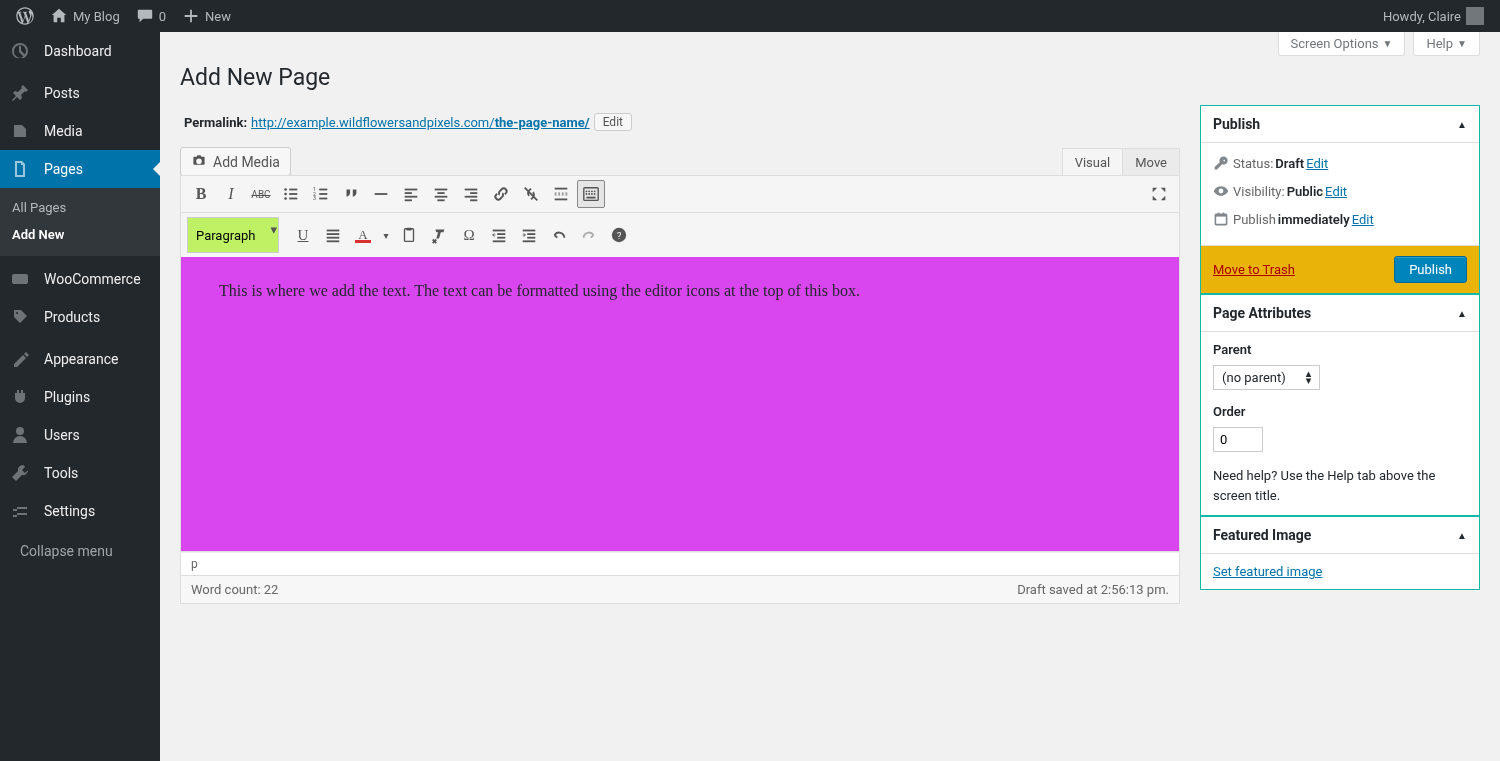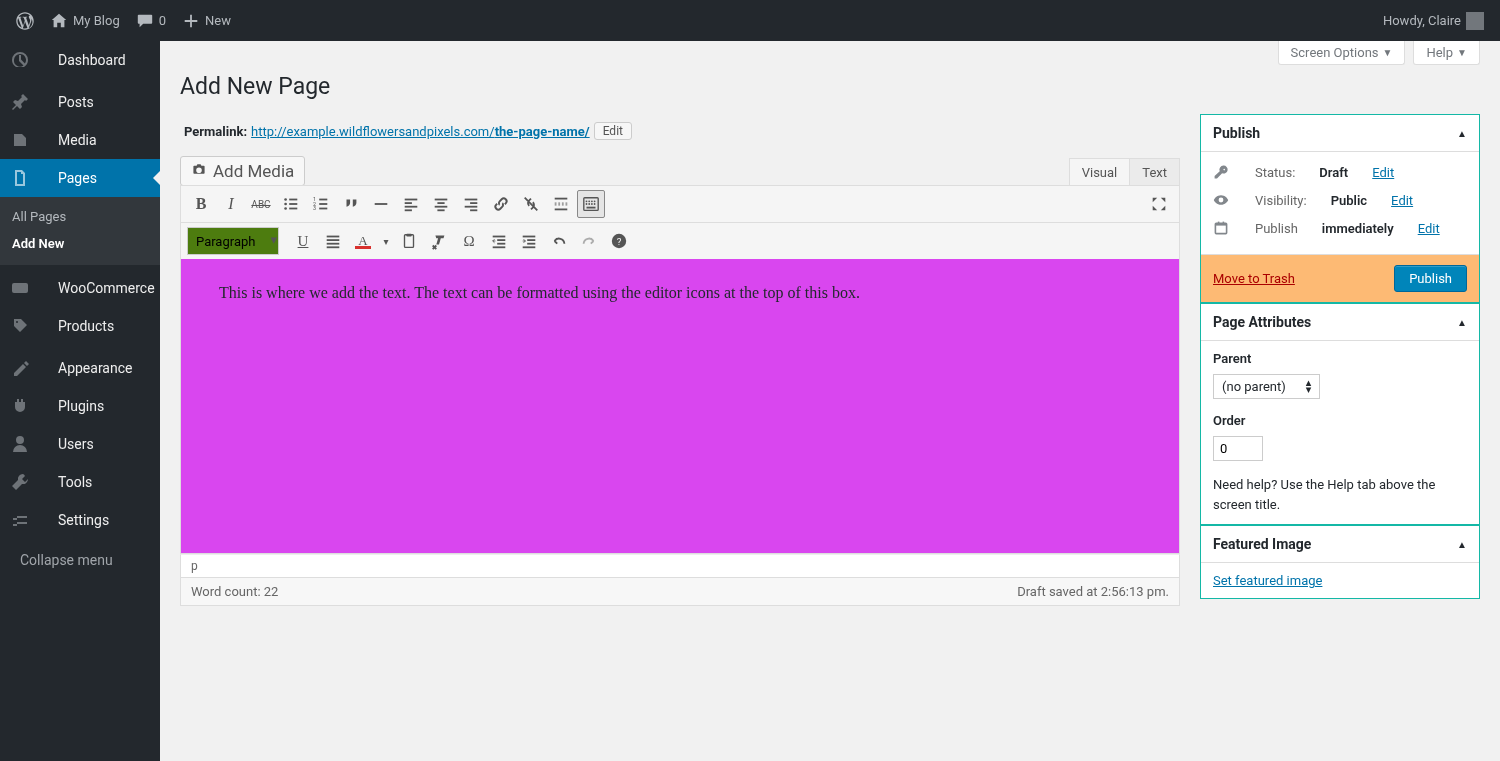--- a/index.html
+++ b/index.html
@@ -1,28 +1,28 @@
 <!DOCTYPE html>
 <html><head>
 <meta charset="utf-8">
 <style>
 *{box-sizing:border-box;margin:0;padding:0;font-family:-apple-system,BlinkMacSystemFont,"Segoe UI",Roboto,sans-serif}
 body{background:#f1f1f1;width:1500px;height:761px;overflow:hidden;font-size:13px;color:#23282d}
 a{color:#0073aa;text-decoration:underline;cursor:pointer}
 
-.adminbar{height:41px;background:#23282d;color:#b4b9be;display:flex;align-items:center;padding:0 8px;font-size:13px}
+.adminbar{height:32px;background:#23282d;color:#b4b9be;display:flex;align-items:center;padding:0 8px;font-size:13px}
 .adminbar .ab-item{display:flex;align-items:center;padding:0 8px;height:32px;cursor:pointer;gap:5px}
 .adminbar .spacer{flex:1}
 .ab-icon{width:18px;height:18px;display:inline-flex;align-items:center;justify-content:center}
 .ab-icon svg{width:18px;height:18px;fill:#b4b9be}
 .avatar-sq{width:18px;height:18px;background:#72777c;display:inline-block}
 
 .wrap{display:flex;height:729px}
 .adminmenu{width:160px;background:#23282d;color:#fff;font-size:14px;flex-shrink:0}
-.menu-item{display:flex;align-items:center;gap:28px;padding:9px 10px;color:#eee;cursor:pointer}
+.menu-item{display:flex;align-items:center;gap:14px;padding:9px 10px;color:#eee;cursor:pointer}
 .menu-item .micon{width:20px;height:20px;display:inline-flex;align-items:center;justify-content:center;opacity:.6}
 .menu-item .micon svg{width:20px;height:20px;fill:#a0a5aa}
 .menu-item.current{background:#0073aa;color:#fff;position:relative}
 .menu-item.current .micon svg{fill:#fff}
 .menu-arrow{position:absolute;right:-1px;top:50%;transform:translateY(-50%);width:0;height:0;border-top:8px solid transparent;border-bottom:8px solid transparent;border-right:8px solid #f1f1f1}
 .submenu{background:#32373c;padding:6px 0 8px}
 .submenu .sub-item{padding:6px 12px;color:#b4b9be;font-size:13px;cursor:pointer}
 .submenu .sub-item.current{color:#fff;font-weight:600}
 .collapse-item{display:flex;align-items:center;gap:10px;padding:9px 10px;color:#a0a5aa;cursor:pointer}
 
@@ -31,46 +31,46 @@
 .screen-tab{background:#fff;border:1px solid #ddd;border-top:none;padding:4px 12px;font-size:13px;color:#72777c;cursor:pointer;display:flex;align-items:center;gap:4px;border-radius:0 0 3px 3px}
 h1.page-title{font-size:23px;font-weight:400;margin:4px 0 14px}
 .title-input{width:100%;padding:6px 10px;font-size:22px;height:44px;border:1px solid #ddd;background:#fff;outline:none}
 .permalink-row{padding:8px 4px 2px;font-size:13px;color:#666;display:flex;align-items:center;gap:4px;flex-wrap:wrap}
 .permalink-row strong{color:#23282d}
 .btn-small{background:#f7f7f7;border:1px solid #ccc;border-radius:3px;padding:1px 8px;font-size:12px;cursor:pointer;color:#555}
 .edit-body{display:flex;gap:20px;margin-top:12px;align-items:flex-start}
 .main-col{flex:1}
 .side-col{width:280px;flex-shrink:0}
 .media-row{display:flex;justify-content:space-between;align-items:flex-end;margin-bottom:-1px}
-.media-btn{background:#f7f7f7;border:1px solid #ccc;border-radius:3px;padding:4px 10px;font-size:17px;cursor:pointer;display:inline-flex;align-items:center;gap:6px;color:#555}
+.media-btn{background:#f7f7f7;border:1px solid #ccc;border-radius:3px;padding:4px 10px;font-size:14px;cursor:pointer;display:inline-flex;align-items:center;gap:6px;color:#555}
 .ed-tabs{display:flex}
 .ed-tab{border:1px solid #ddd;background:#ebebeb;padding:6px 12px;font-size:13px;color:#555;cursor:pointer;border-bottom:none}
 .ed-tab:first-child{border-right:none}
 .ed-tab.active{background:#f5f5f5}
 .ed-toolbar{background:#f5f5f5;border:1px solid #ddd;padding:4px 6px;display:flex;align-items:center;gap:2px;border-bottom:1px solid #ddd;flex-wrap:wrap;position:relative}
 .ed-toolbar.row2{border-top:none;border-bottom:none}
 .t-btn{width:28px;height:28px;display:inline-flex;align-items:center;justify-content:center;cursor:pointer;border-radius:2px;color:#555}
 .t-btn.active{background:#e5e5e5;border:1px solid #888}
 .t-btn svg{width:18px;height:18px;fill:#555}
-.format-sel{height:28px;border:1px solid #ccc;background:#4d7c0f;padding:0 22px 0 8px;font-size:13px;margin-right:4px;appearance:none;-webkit-appearance:none;position:relative}
+.format-sel{height:36px;border:1px solid #ccc;background:#bef264;padding:0 22px 0 8px;font-size:13px;margin-right:4px;appearance:none;-webkit-appearance:none;position:relative}
 .format-wrap{position:relative;display:inline-block;margin-right:4px}
 .format-wrap::after{content:"▾";position:absolute;right:6px;top:5px;pointer-events:none;color:#555}
 .editor-area{background:#d946ef;border:1px solid #ddd;border-top:none;min-height:295px;padding:20px 38px;font-family:Georgia,serif;font-size:16px;line-height:1.7;outline:none}
 .status-bar{background:#fff;border:1px solid #ddd;border-top:1px solid #eee;padding:4px 10px;font-size:12px;color:#666}
 .status-foot{background:#f7f7f7;border:1px solid #ddd;border-top:none;padding:6px 10px;font-size:13px;color:#666;display:flex;justify-content:space-between}
 
 .postbox{background:#fff;border:1px solid #14b8a6;}
 .postbox h2{font-size:14px;padding:10px 12px;border-bottom:1px solid #ddd;margin:0;display:flex;justify-content:space-between;align-items:center;cursor:pointer}
 .postbox .inside{padding:10px 12px;font-size:13px}
 .postbox .inside.tight{padding:6px 12px 12px}
-.pub-section{padding:6px 0;display:flex;align-items:center;gap:24px;font-size:13px;color:#666}
+.pub-section{padding:6px 0;display:flex;align-items:center;gap:2px;font-size:13px;color:#666}
 .pub-section .sicon{width:18px;color:#82878c;display:inline-flex}
 .pub-section .sicon svg{width:16px;height:16px;fill:#82878c}
 .pub-section b{color:#23282d;font-weight:600}
-.pub-actions{display:flex;justify-content:space-between;align-items:center;border-top:1px solid #ddd;padding:10px 12px;background:#fdba74}
+.pub-actions{display:flex;justify-content:space-between;align-items:center;border-top:1px solid #ddd;padding:10px 12px;background:#eab308}
 .btn{background:#f7f7f7;border:1px solid #ccc;border-radius:3px;padding:4px 12px;font-size:13px;cursor:pointer;color:#555}
 .btn-primary{background:#0085ba;border:1px solid #006799;color:#fff;border-radius:3px;padding:5px 14px;font-size:13px;cursor:pointer;box-shadow:inset 0 1px rgba(255,255,255,.2)}
 .trash{color:#a00;text-decoration:underline;cursor:pointer}
 .sel-box{border:1px solid #ccc;background:#fff;padding:4px 8px;display:inline-flex;align-items:center;gap:20px;cursor:pointer;font-size:13px}
 .order-input{width:50px;border:1px solid #ccc;padding:4px 6px;font-size:13px}
 .minor-actions{display:flex;justify-content:space-between;padding:10px 12px}
 .caret{font-size:10px}
 .color-bar{display:inline-block;width:16px;height:3px;background:#d8312d;margin-top:-2px}
 .dim{opacity:.45}
 .fullscreen{position:absolute;right:6px;top:4px}
@@ -252,21 +252,21 @@
 
         <div class="media-row">
           <button class="media-btn">
               <span><svg width="16" height="16" viewBox="0 0 20 20" fill="#555">
                   <path d="M4 6h3l1-2h4l1 2h3a1 1 0 011 1v8a1 1 0 01-1 1H4a1 1 0 01-1-1V7a1 1 0 011-1zm6 9a3.5 3.5 0 100-7 3.5 3.5 0 000 7z"></path>
                 </svg></span>
               <span>Add Media</span>
             </button>
           <div class="ed-tabs">
             <div class="ed-tab active">Visual</div>
-            <div class="ed-tab">Text</div>
+            <div class="ed-tab">Move</div>
           </div>
         </div>
 
         <div class="ed-toolbar">
           <span class="t-btn">
               <b style="font-family:serif;font-size:16px">B</b>
             </span>
           <span class="t-btn">
               <i style="font-family:serif;font-size:16px">I</i>
             </span>

